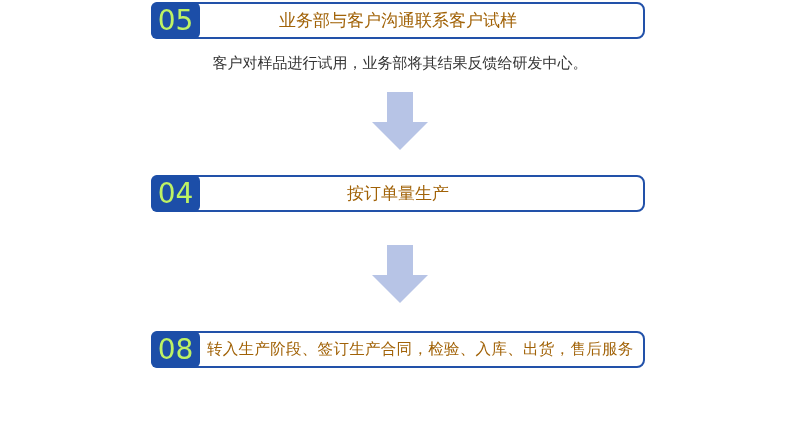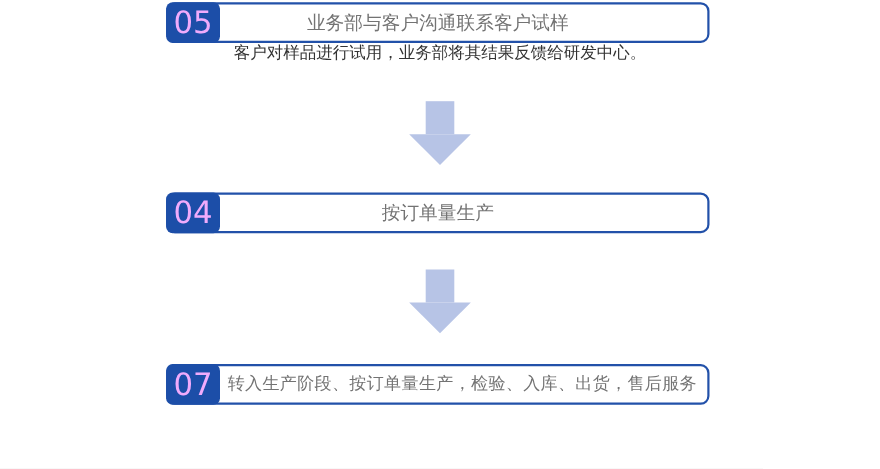--- a/index.html
+++ b/index.html
@@ -25,52 +25,52 @@
     border:2px solid #2251a9;
     border-radius:8px;
     background:#ffffff;
   }
   .step-badge {
     position:absolute;
     left:0; top:0;
     width:49px; height:37px;
     background:#1c4ea8;
     border-radius:6px;
-    color:#f0abfc;
+    color:#bef264;
     font-size:28px;
     line-height:1;
     display:flex;
     align-items:center;
     justify-content:center;
     z-index:2;
   }
   .step-title {
     position:absolute;
     left:0; right:0; top:0; bottom:0;
     display:flex;
     align-items:center;
     justify-content:center;
-    color:#737373;
+    color:#a16207;
     font-size:17px;
     white-space:nowrap;
     z-index:1;
   }
   .step-title.after-badge {
     left:56px;
     justify-content:flex-start;
     font-size:15.5px;
     letter-spacing:0.3px;
   }
   .step-05 { top:2px; }
   .step-06 { top:175px; }
   .step-07 { top:331px; }
   
   .step-desc {
     position:absolute;
-    left:0; top:38px;
+    left:0; top:53px;
     width:800px;
     text-align:center;
     color:#333333;
     font-size:15px;
     line-height:20px;
   }
   
   .down-arrow {
     position:absolute;
     left:372px;
@@ -114,17 +114,17 @@
     <div class="step-badge">04</div>
   </div>
 
   <div class="down-arrow arrow-2">
     <div class="stem"></div>
     <div class="head"></div>
   </div>
 
   <div class="step step-07">
     <div class="step-box"></div>
-    <div class="step-title after-badge">转入生产阶段、按订单量生产，检验、入库、出货，售后服务</div>
-    <div class="step-badge">07</div>
+    <div class="step-title after-badge">转入生产阶段、签订生产合同，检验、入库、出货，售后服务</div>
+    <div class="step-badge">08</div>
   </div>
 
 </div>
 
 </body></html>

